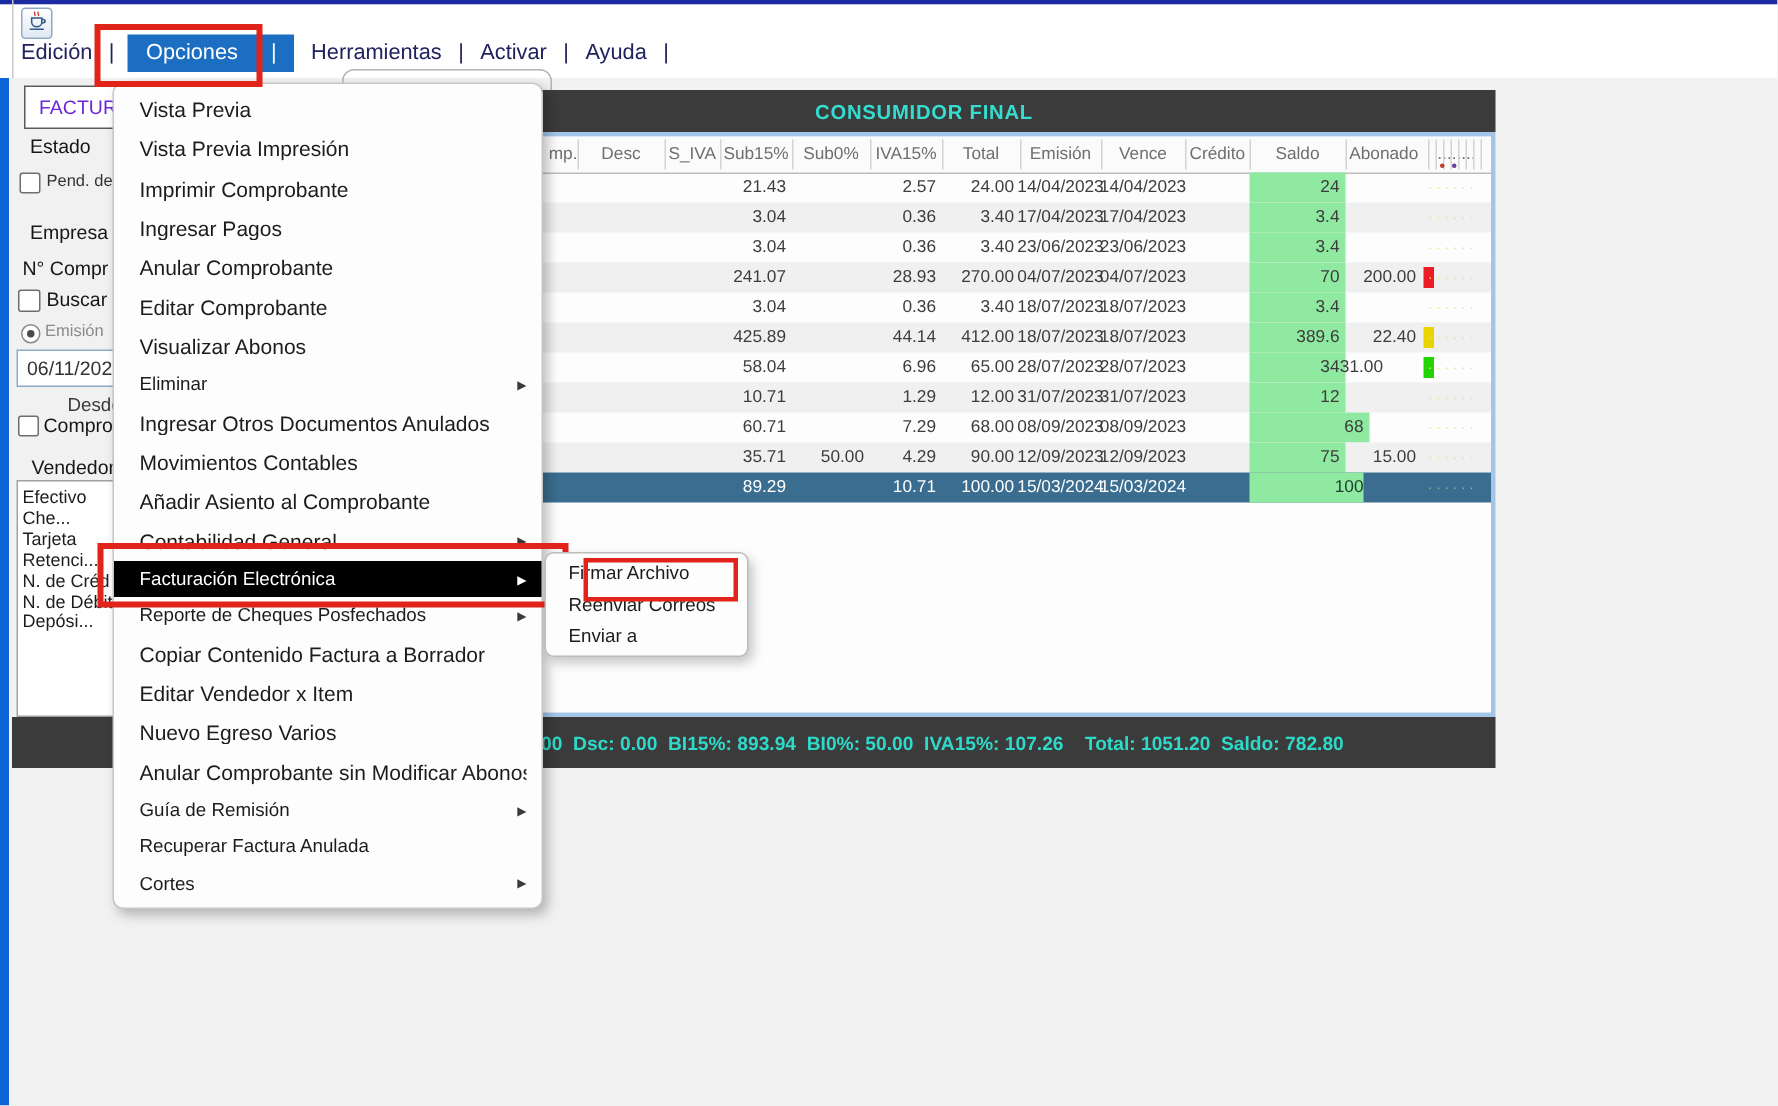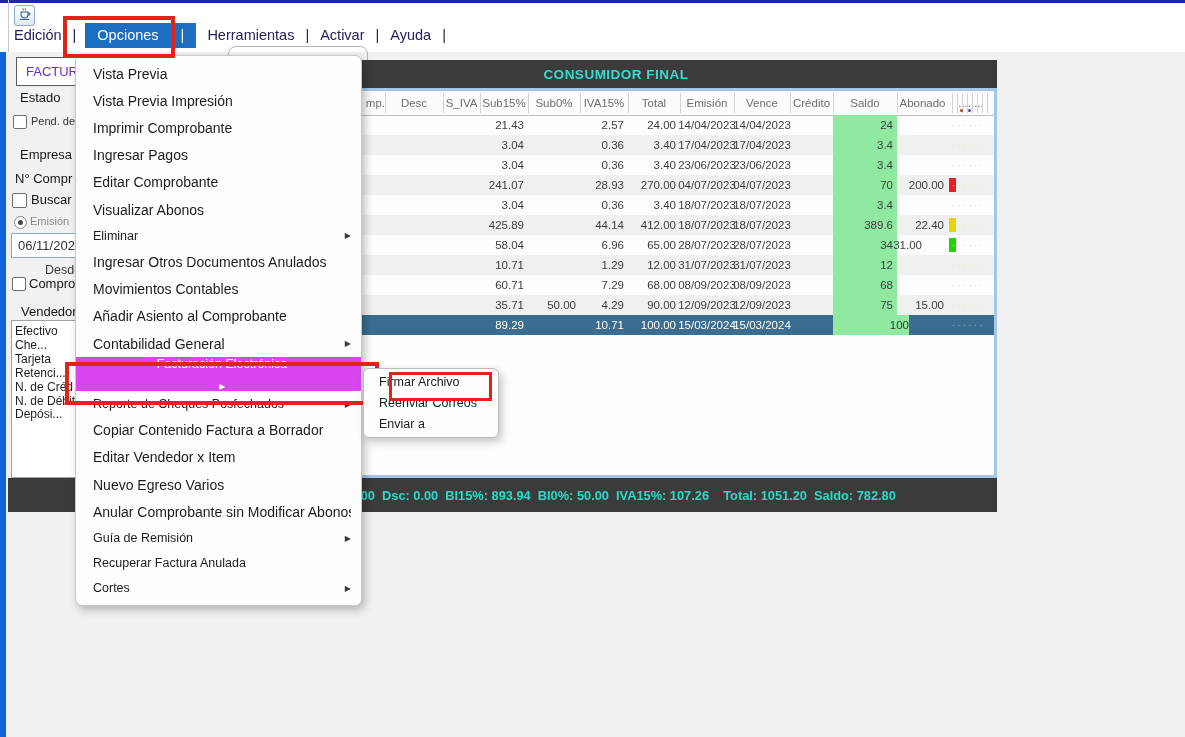--- a/index.html
+++ b/index.html
@@ -81,21 +81,21 @@
 
   
   #options-menu{left:75px;top:55px;width:287px;height:551px;background:#fdfdfd;
     border:1px solid #c6c6c6;border-radius:7px;box-shadow:3px 4px 8px rgba(0,0,0,.25);
     z-index:50;box-sizing:border-box;display:flex;flex-direction:column;padding:4px 0;}
   .menu-row{flex:1 1 auto;display:flex;align-items:center;padding-left:17px;padding-right:10px;
     font-size:14px;color:#1c1c1c;cursor:default;}
   .menu-row.small{font-size:12.5px;}
   .menu-row .lbl{flex:1 1 auto;white-space:nowrap;overflow:hidden;}
   .menu-row .arrow{flex:0 0 auto;font-size:8px;color:#3a3a3a;}
-  .menu-row.highlighted{background:#d946ef;color:#ffffff;margin-left:0;flex-direction:column;}
+  .menu-row.highlighted{background:#000000;color:#ffffff;margin-left:0;}
   .menu-row.highlighted .arrow{color:#ffffff;}
   #red-box-2{left:65px;top:362px;width:306px;height:35px;border:4px solid #e2231a;z-index:55;}
 
   
   #submenu{left:363px;top:368px;width:136px;height:70px;background:#fdfdfd;
     border:1px solid #bcbcbc;border-radius:6px;box-shadow:3px 4px 8px rgba(0,0,0,.22);
     z-index:60;box-sizing:border-box;display:flex;flex-direction:column;padding:3px 0;}
   .sub-row{flex:1 1 auto;display:flex;align-items:center;padding-left:15px;
     font-size:12.5px;color:#1c1c1c;}
   #red-box-3{left:389px;top:372px;width:97px;height:23px;border:3px solid #e2231a;z-index:70;}
@@ -281,21 +281,21 @@
           <div class="tcell center" style="left: 496px; width: 56px;">31/07/2023</div>
           <div class="tcell right saldo-cell" style="left: 595px; width: 64px; padding-right: 4px; box-sizing: border-box;">12</div>
           <div class="row-dots" style="left: 714px; width: 40px;">······</div>
         </div>
         <div class="trow">
           <div class="tcell right" style="left: 242px; width: 48px; padding-right: 4px; box-sizing: border-box;">60.71</div>
           <div class="tcell right" style="left: 342px; width: 48px; padding-right: 4px; box-sizing: border-box;">7.29</div>
           <div class="tcell right" style="left: 390px; width: 52px; padding-right: 4px; box-sizing: border-box;">68.00</div>
           <div class="tcell center" style="left: 442px; width: 54px;">08/09/2023</div>
           <div class="tcell center" style="left: 496px; width: 56px;">08/09/2023</div>
-          <div class="tcell right saldo-cell" style="left: 595px; width: 64px; padding-right: 4px; box-sizing: border-box;">68</div>
+          <div class="tcell right saldo-cell" style="left: 595px; width: 80px; padding-right: 4px; box-sizing: border-box;">68</div>
           <div class="row-dots" style="left: 714px; width: 40px;">······</div>
         </div>
         <div class="trow alt">
           <div class="tcell right" style="left: 242px; width: 48px; padding-right: 4px; box-sizing: border-box;">35.71</div>
           <div class="tcell right" style="left: 290px; width: 52px; padding-right: 4px; box-sizing: border-box;">50.00</div>
           <div class="tcell right" style="left: 342px; width: 48px; padding-right: 4px; box-sizing: border-box;">4.29</div>
           <div class="tcell right" style="left: 390px; width: 52px; padding-right: 4px; box-sizing: border-box;">90.00</div>
           <div class="tcell center" style="left: 442px; width: 54px;">12/09/2023</div>
           <div class="tcell center" style="left: 496px; width: 56px;">12/09/2023</div>
           <div class="tcell right saldo-cell" style="left: 595px; width: 64px; padding-right: 4px; box-sizing: border-box;">75</div>
@@ -326,20 +326,23 @@
     <div class="menu-row">
       <span class="lbl">Vista Previa Impresión</span>
     </div>
     <div class="menu-row">
       <span class="lbl">Imprimir Comprobante</span>
     </div>
     <div class="menu-row">
       <span class="lbl">Ingresar Pagos</span>
     </div>
     <div class="menu-row">
+      <span class="lbl">Anular Comprobante</span>
+    </div>
+    <div class="menu-row">
       <span class="lbl">Editar Comprobante</span>
     </div>
     <div class="menu-row">
       <span class="lbl">Visualizar Abonos</span>
     </div>
     <div class="menu-row small">
       <span class="lbl">Eliminar</span>
       <span class="arrow">▶</span>
     </div>
     <div class="menu-row">

